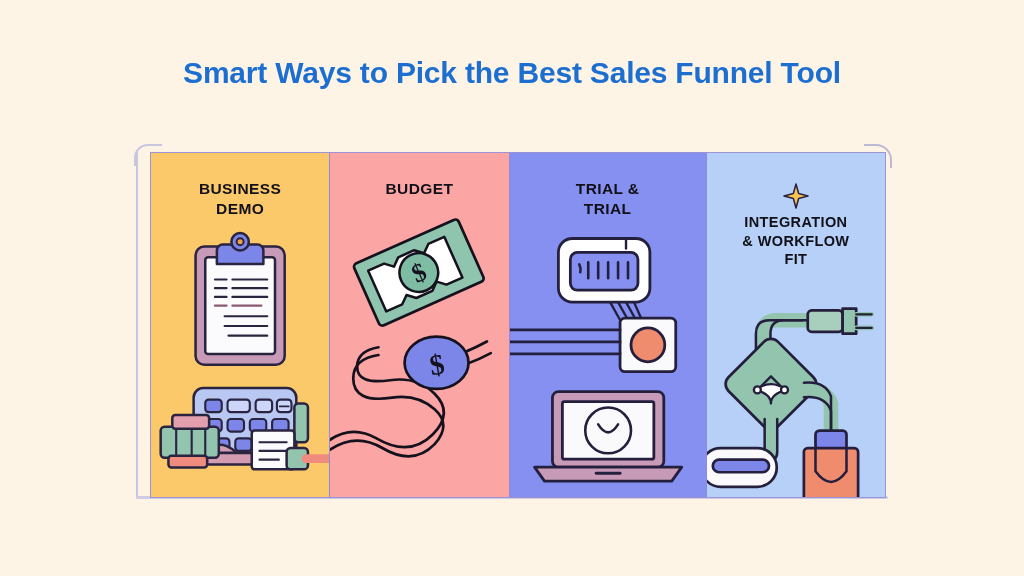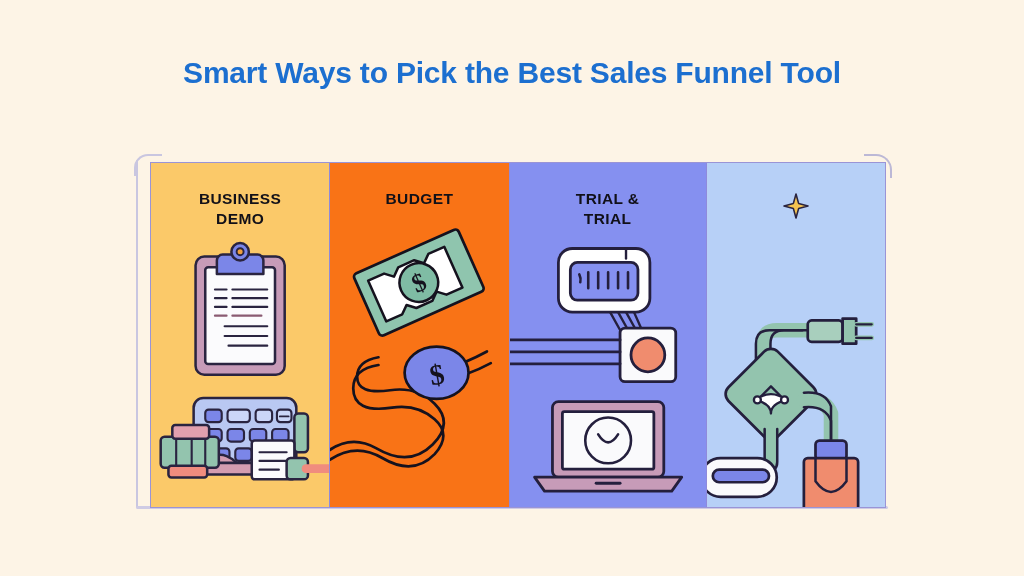--- a/index.html
+++ b/index.html
@@ -28,21 +28,21 @@
     font-family: "Liberation Sans", sans-serif;
     font-weight: 700;
     font-size: 30px;
     letter-spacing: -0.2px;
     color: #1C6FD0;
     white-space: nowrap;
   }
   .board {
     position: absolute;
     left: 136px;
-    top: 154px;
+    top: 144px;
     width: 752px;
     height: 360px;
   }
   
   .frame-left {
     position: absolute;
     left: 0px;
     top: 6px;
     width: 2px;
     height: 348px;
@@ -203,21 +203,21 @@
               <g stroke-width="2.2">
                 <path d="M112 294 h28 M112 303 h28 M112 312 h20"></path>
               </g>
               <rect x="140" y="300" width="22" height="22" rx="4" fill="#93C4AE"></rect>
               <path d="M160 311 h30" stroke="#F08C7E" stroke-width="9" stroke-linecap="round"></path>
             </g>
           </svg>
         </div>
       </div>
 
-      <div class="panel p2" style="background:#f97316;">
+      <div class="panel p2" style="background:#fca5a5;">
         <div class="panel-title">
           <div>BUDGET</div>
         </div>
         <div class="art">
           <svg viewBox="0 0 184 346" preserveAspectRatio="xMidYMid meet">
             <g stroke="#15121E" stroke-width="2.8" stroke-linejoin="round" stroke-linecap="round" fill="none">
 
               <g transform="rotate(-24 92 122)">
                 <rect x="34" y="84" width="118" height="70" rx="4" fill="#8FC5AE"></rect>
                 <path d="M46 96 h18 l8 7 l8 -7 h18 l8 7 l8 -7 h18 v46 h-18 l-8 -7 l-8 7 h-18 l-8 -7 l-8 7 h-18 z" fill="#FFFFFF" stroke-width="2.6"></path>
@@ -277,20 +277,25 @@
           </svg>
         </div>
       </div>
 
       <div class="panel p4" style="background:#B7D0F7;">
         <div class="sparkle">
           <svg width="26" height="26" viewBox="0 0 26 26" aria-hidden="true">
             <path d="M13 1 L15.6 10.4 L25 13 L15.6 15.6 L13 25 L10.4 15.6 L1 13 L10.4 10.4 Z" fill="#F5C451" stroke="#2A2440" stroke-width="1.6" stroke-linejoin="round"></path>
           </svg>
         </div>
+        <div class="panel-title">
+          <div>INTEGRATION</div>
+          <div>&amp; WORKFLOW</div>
+          <div>FIT</div>
+        </div>
         <div class="art">
           <svg viewBox="0 0 184 346" preserveAspectRatio="xMidYMid meet">
             <g stroke="#241F3D" stroke-width="2.8" stroke-linejoin="round" stroke-linecap="round">
 
               <path d="M58 226 v-44 q0 -14 14 -14 h34" fill="none" stroke="#93C4AE" stroke-width="15"></path>
               <path d="M58 226 v-44 q0 -14 14 -14 h34" fill="none" stroke="#241F3D" stroke-width="2.6" style="stroke-dasharray:none" transform="translate(-7.5,0)"></path>
               <path d="M58 226 v-44 q0 -14 14 -14 h34" fill="none" stroke="#241F3D" stroke-width="2.6" transform="translate(7.5,0)"></path>
               <rect x="104" y="158" width="36" height="22" rx="4" fill="#A8CFBD"></rect>
               <path d="M140 156 h14 v26 h-14 z" fill="#93C4AE"></path>
               <path d="M154 162 h16 M154 176 h16" stroke-width="5" stroke="#93C4AE"></path>

